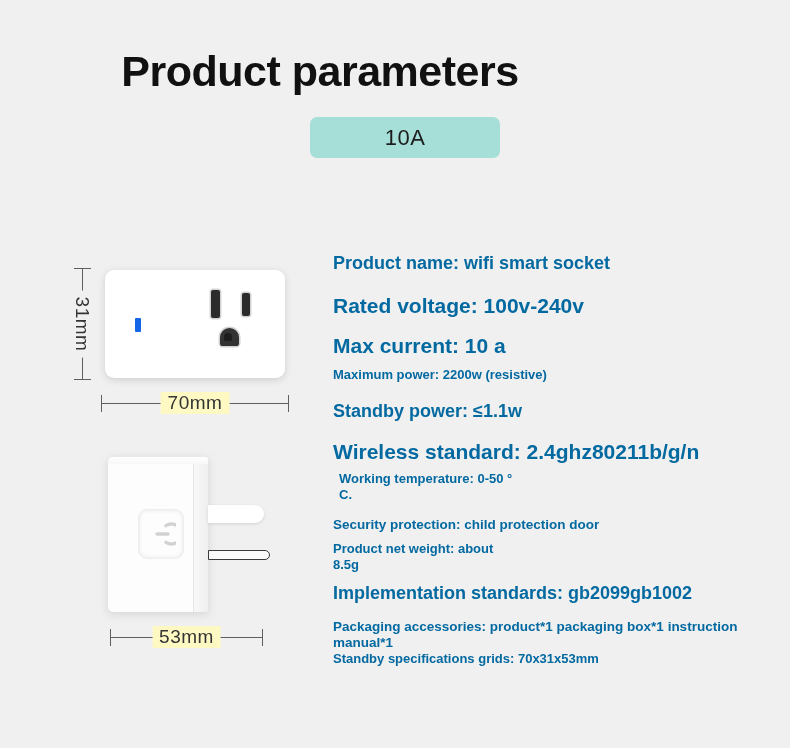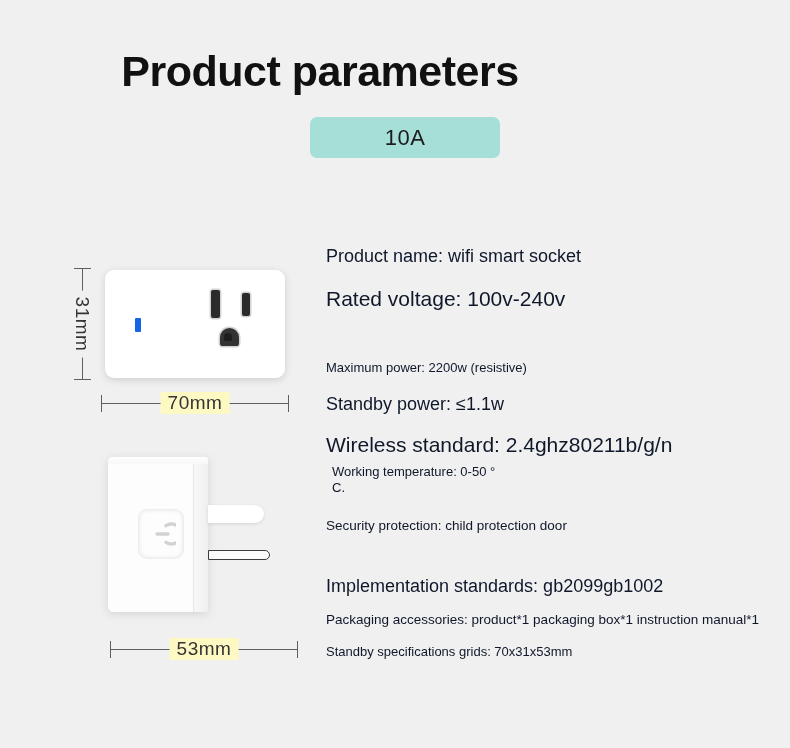--- a/index.html
+++ b/index.html
@@ -233,21 +233,21 @@
     background: #fef9c3;
     padding: 0 7px;
     font-size: 19px;
     color: #343434;
     line-height: 22px;
     white-space: nowrap;
     letter-spacing: 0.5px;
   }
 
   .dim-70 { left: 101px; top: 142px; width: 188px; }
-  .dim-53 { left: 110px; top: 388px; width: 188px; }
+  .dim-53 { left: 110px; top: 376px; width: 153px; }
 
   .dim-v {
     position: absolute;
     left: 71px;
     top: 18px;
     width: 22px;
     height: 112px;
   }
   .dim-v .rule {
     position: absolute;
@@ -281,24 +281,24 @@
   }
 
   
   .spec-col {
     position: absolute;
     left: 318px;
     top: 238px;
     width: 466px;
   }
   .spec-line {
-    color: #0f172a;
-    font-weight: normal;
+    color: #0369a1;
+    font-weight: bold;
     line-height: 1.22;
-    margin: 8px;
+    margin: 15px;
     white-space: pre-line;
   }
   .spec-line.s-lg  { font-size: 21px; }
   .spec-line.s-md  { font-size: 18px; }
   .spec-line.s-sm  { font-size: 13px; }
   .spec-line.s-xs  { font-size: 13.5px; }
 </style>
 </head>
 <body>
 
@@ -351,24 +351,27 @@
       <div class="cap left"></div>
       <div class="cap right"></div>
       <span class="dim-label">53mm</span>
     </div>
 
   </div>
 
   <div class="spec-col" style="height: 430px;">
     <p class="spec-line s-md" style="position: absolute; left: 0px; top: 0px;">Product name: wifi smart socket</p>
     <p class="spec-line s-lg" style="position: absolute; left: 0px; top: 40px;">Rated voltage: 100v-240v</p>
+    <p class="spec-line s-lg" style="position: absolute; left: 0px; top: 80px;">Max current: 10 a</p>
     <p class="spec-line s-sm" style="position: absolute; left: 0px; top: 114px;">Maximum power: 2200w (resistive)</p>
     <p class="spec-line s-md" style="position: absolute; left: 0px; top: 148px;">Standby power: ≤1.1w</p>
     <p class="spec-line s-lg" style="position: absolute; left: 0px; top: 186px;">Wireless standard: 2.4ghz80211b/g/n</p>
     <p class="spec-line s-sm" style="position: absolute; left: 6px; top: 218px;">Working temperature: 0-50 °
 C.</p>
-    <p class="spec-line s-xs" style="position: absolute; left: 0px; top: 272px;">Security protection: child protection door</p>
+    <p class="spec-line s-xs" style="position: absolute; left: 0px; top: 264px;">Security protection: child protection door</p>
+    <p class="spec-line s-sm" style="position: absolute; left: 0px; top: 288px;">Product net weight: about
+8.5g</p>
     <p class="spec-line s-md" style="position: absolute; left: 0px; top: 330px;">Implementation standards: gb2099gb1002</p>
     <p class="spec-line s-xs" style="position: absolute; left: 0px; top: 366px;">Packaging accessories: product*1 packaging box*1 instruction manual*1</p>
     <p class="spec-line s-sm" style="position: absolute; left: 0px; top: 398px;">Standby specifications grids: 70x31x53mm</p>
   </div>
 
 </div>
 
 </body></html>

